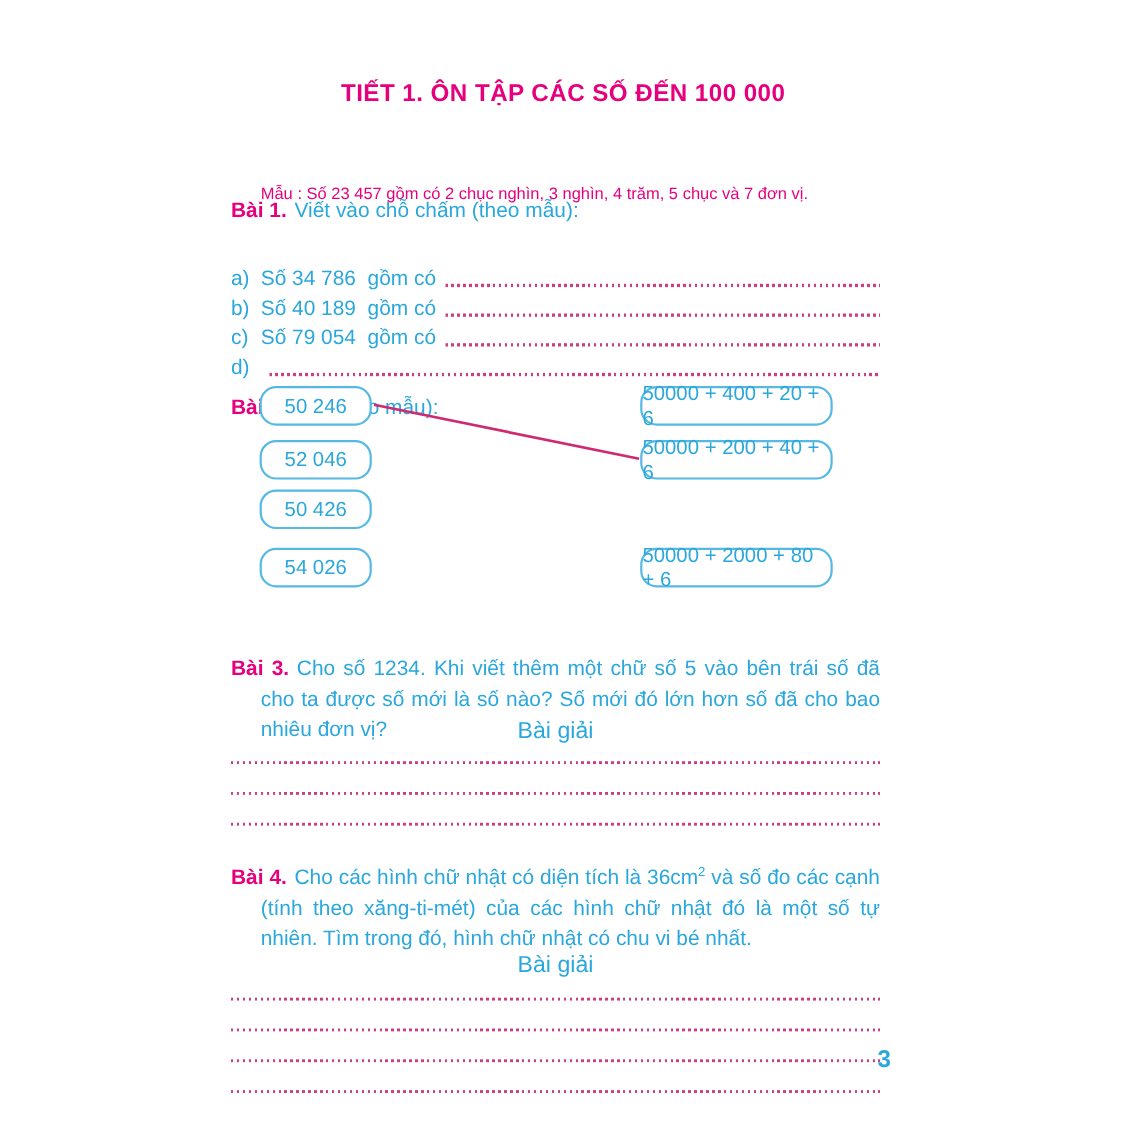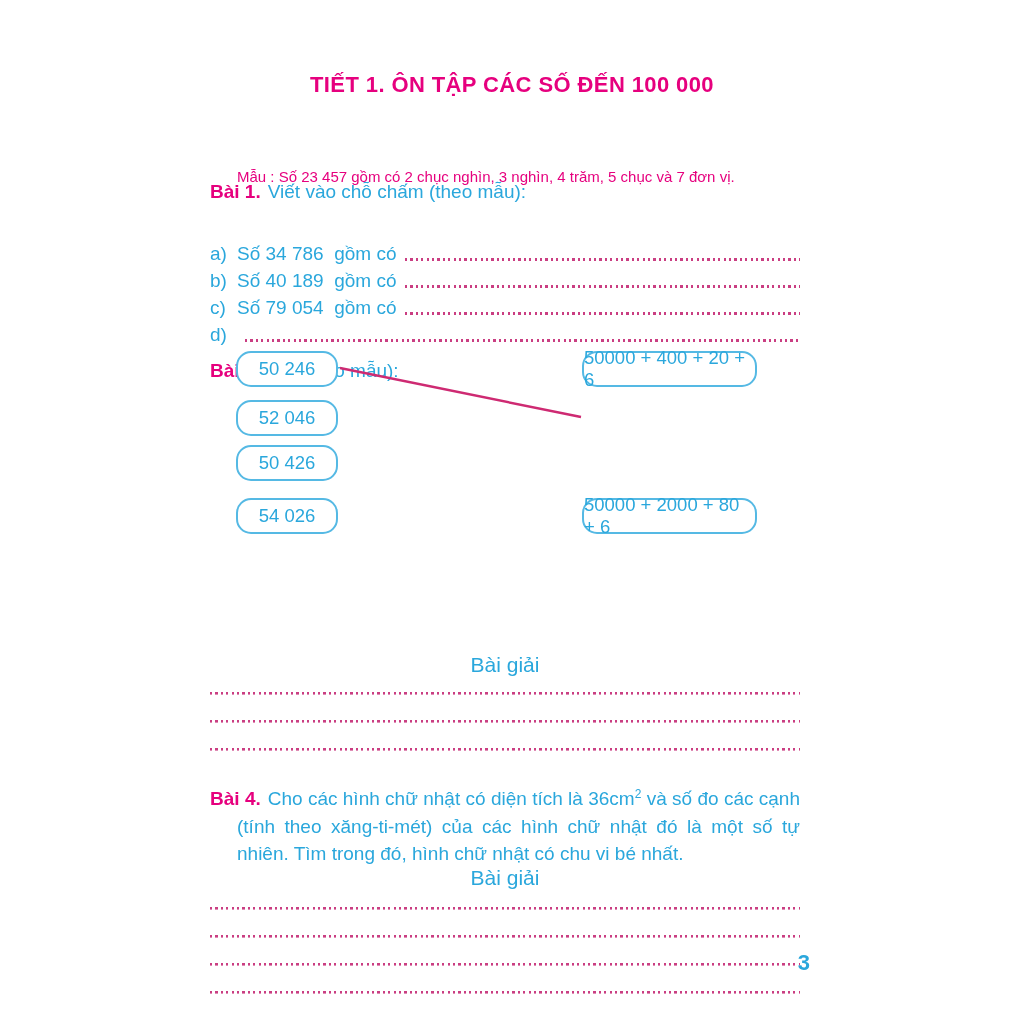--- a/index.html
+++ b/index.html
@@ -134,27 +134,31 @@
     <span class="label">Bài 3.</span><span class="instr">Nối (theo mẫu):</span>
   </div>
 
   <div class="bai2-boxes">
     <div class="num-box r0">50 246</div>
     <div class="num-box r1">52 046</div>
     <div class="num-box r2">50 426</div>
     <div class="num-box r3">54 026</div>
 
     <div class="expr-box r0">50000 + 400 + 20 + 6</div>
+    <div class="expr-box r1">50000 + 200 + 40 +  6</div>
     <div class="expr-box r3">50000 + 2000 + 80 + 6</div>
 
     <svg class="connector-svg" width="590" height="185" viewBox="0 0 590 185">
       <line x1="130" y1="17" x2="371" y2="66" stroke="#CE2A72" stroke-width="2.4"></line>
     </svg>
   </div>
 
+  <div class="sect problem" style="top:551px;">
+    <span class="label">Bài 3.</span><span>Cho số 1234. Khi viết thêm một chữ số 5 vào bên trái số đã cho ta được số mới là số nào? Số mới đó lớn hơn số đã cho bao nhiêu đơn vị?</span>
+  </div>
   <div class="sect solution-label" style="top:609px;">Bài giải</div>
   <div class="sect" style="top:628px;">
     <div class="answer-line"></div>
     <div class="answer-line"></div>
     <div class="answer-line"></div>
   </div>
 
   <div class="sect problem" style="top:741px;">
     <span class="label">Bài 4.</span><span>Cho các hình chữ nhật có diện tích là 36cm</span><sup>2</sup><span> và số đo các cạnh (tính theo xăng-ti-mét) của các hình chữ nhật đó là một số tự nhiên. Tìm trong đó, hình chữ nhật có chu vi bé nhất.</span>
   </div>

